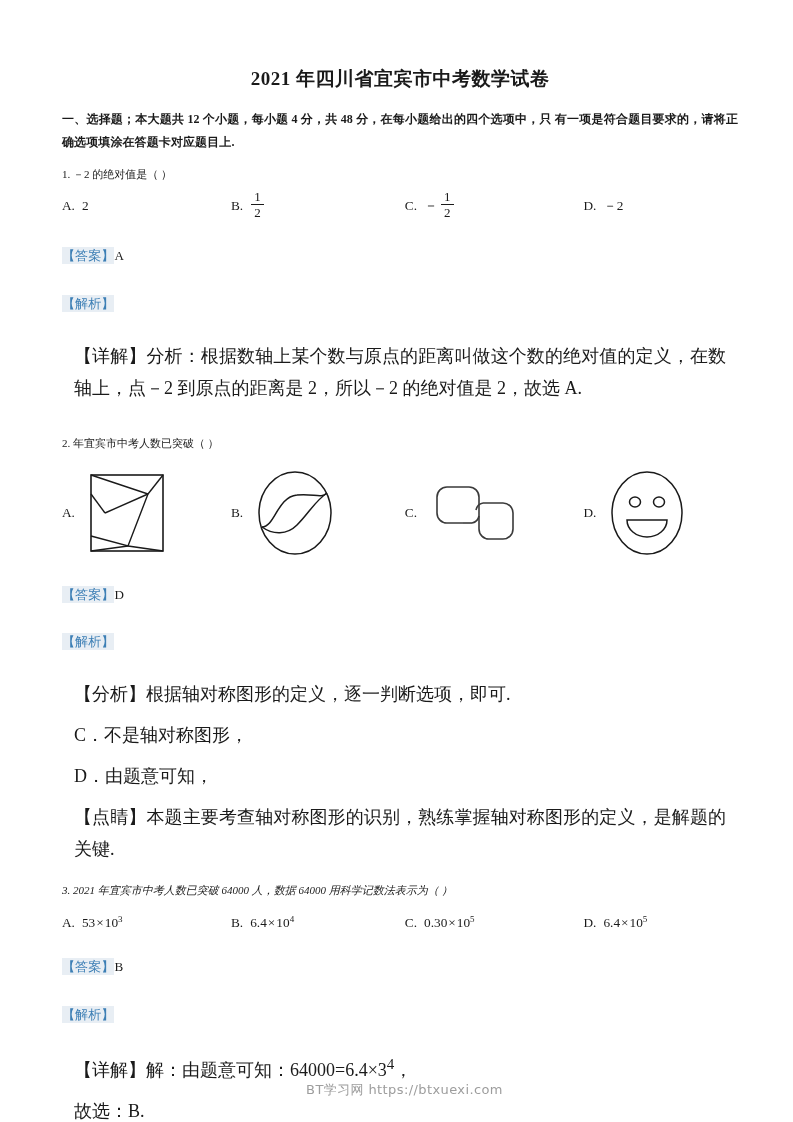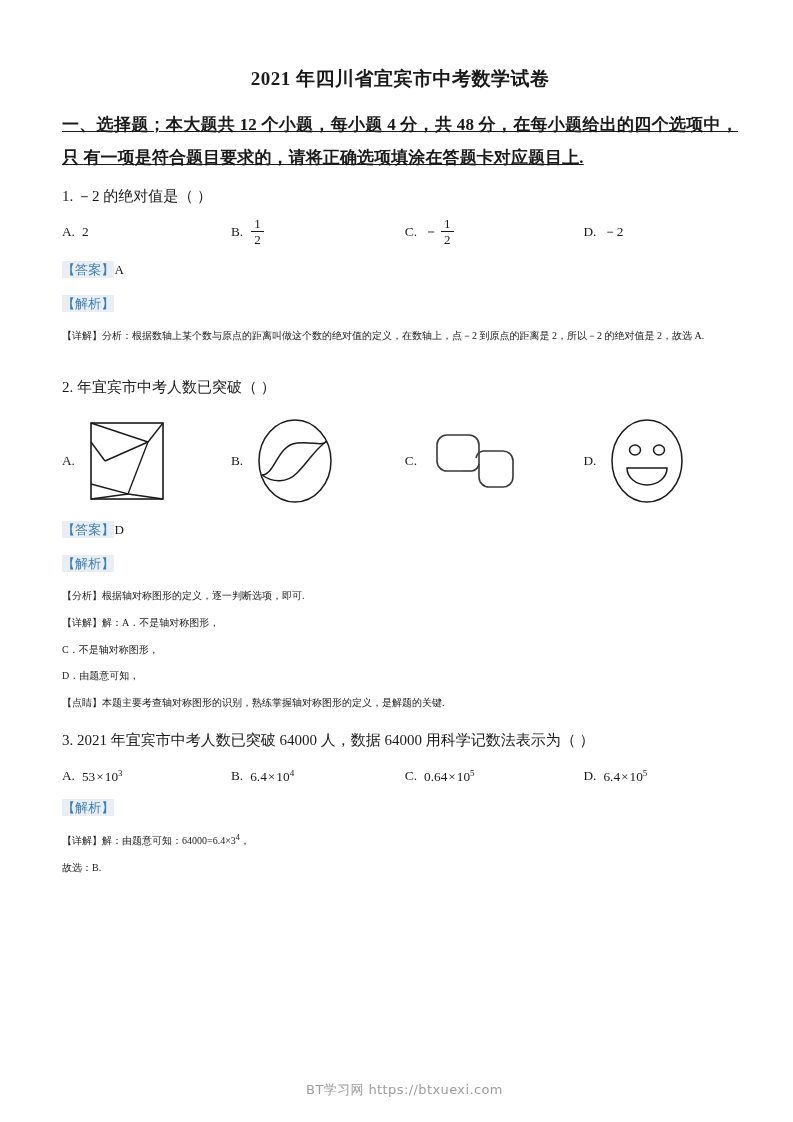--- a/index.html
+++ b/index.html
@@ -29,53 +29,52 @@
     text-align: center;
     font-size: 19px;
     font-weight: bold;
     letter-spacing: 0.5px;
     margin: 14px 0 16px 0;
     font-family: "Liberation Serif", "DejaVu Serif", serif;
   }
 
   
   .section-intro {
-    font-size: 17px;
+    font-size: 12px;
     font-weight: bold;
     line-height: 1.95;
     text-align: justify;
     margin-bottom: 9px;
     letter-spacing: 0.1px;
-    text-decoration: underline;
   }
 
   
   .q-stem {
-    font-size: 15px;
+    font-size: 11px;
     line-height: 1.7;
     margin: 10px 0 6px 0;
   }
   .para {
-    font-size: 10px;
+    font-size: 18px;
     line-height: 1.78;
-    margin: 9px 0;
+    margin: 9px 12px;
     text-align: justify;
   }
 
   .tag {
     color: #3d7fb5;
     background: #e8eef4;
     padding: 1px 0px;
   }
   .tag-plain { color: #1a1a1a; }
 
   .ans-line {
     font-size: 13.1px;
     line-height: 1.7;
-    margin: 12px 0;
+    margin: 25px 0;
   }
 
   
   .options {
     display: flex;
     font-size: 13.3px;
     margin: 8px 0 6px 0;
     align-items: center;
   }
   .opt {
@@ -266,56 +265,56 @@
 
     <div class="ans-line">
       <span class="tag">【答案】</span><span>D</span>
     </div>
     <div class="ans-line">
       <span class="tag">【解析】</span>
     </div>
     <div class="para">
       <span class="tag-plain">【分析】</span><span>根据轴对称图形的定义，逐一判断选项，即可.</span>
     </div>
-    <div class="para">
-      <span class="tag-plain">【详解】</span><span>解：A．不是轴对称图形，</span>
-    </div>
     <div class="para">C．不是轴对称图形，</div>
     <div class="para">D．由题意可知，</div>
     <div class="para">
       <span class="tag-plain">【点睛】</span><span>本题主要考查轴对称图形的识别，熟练掌握轴对称图形的定义，是解题的关键.</span>
     </div>
   </div>
 
   <div>
-    <div class="q-stem" style="margin-top:16px;">
+    <div class="q-stem" style="margin-top:16px;font-style:italic;">
       <span>3.</span>
       <span>2021 年宜宾市中考人数已突破 64000 人，数据 64000 用科学记数法表示为（    ）</span>
     </div>
 
     <div class="options" style="margin-top:14px;">
       <div class="opt o1">
         <span class="opt-label">A.</span>
         <span class="sci"><span>53</span><span class="times">×</span>10<sup>3</sup></span>
       </div>
       <div class="opt o2">
         <span class="opt-label">B.</span>
         <span class="sci"><span>6.4</span><span class="times">×</span>10<sup>4</sup></span>
       </div>
       <div class="opt o3">
         <span class="opt-label">C.</span>
-        <span class="sci"><span>0.64</span><span class="times">×</span>10<sup>5</sup></span>
+        <span class="sci"><span>0.30</span><span class="times">×</span>10<sup>5</sup></span>
       </div>
       <div class="opt o4">
         <span class="opt-label">D.</span>
         <span class="sci"><span>6.4</span><span class="times">×</span>10<sup>5</sup></span>
       </div>
     </div>
 
     <div class="ans-line">
+      <span class="tag">【答案】</span><span>B</span>
+    </div>
+    <div class="ans-line">
       <span class="tag">【解析】</span>
     </div>
     <div class="para">
       <span class="tag-plain">【详解】</span><span>解：由题意可知：64000=6.4×3</span><sup>4</sup><span>，</span>
     </div>
     <div class="para">故选：B.</div>
   </div>
 
   <div class="footer">BT学习网 https://btxuexi.com</div>
 

